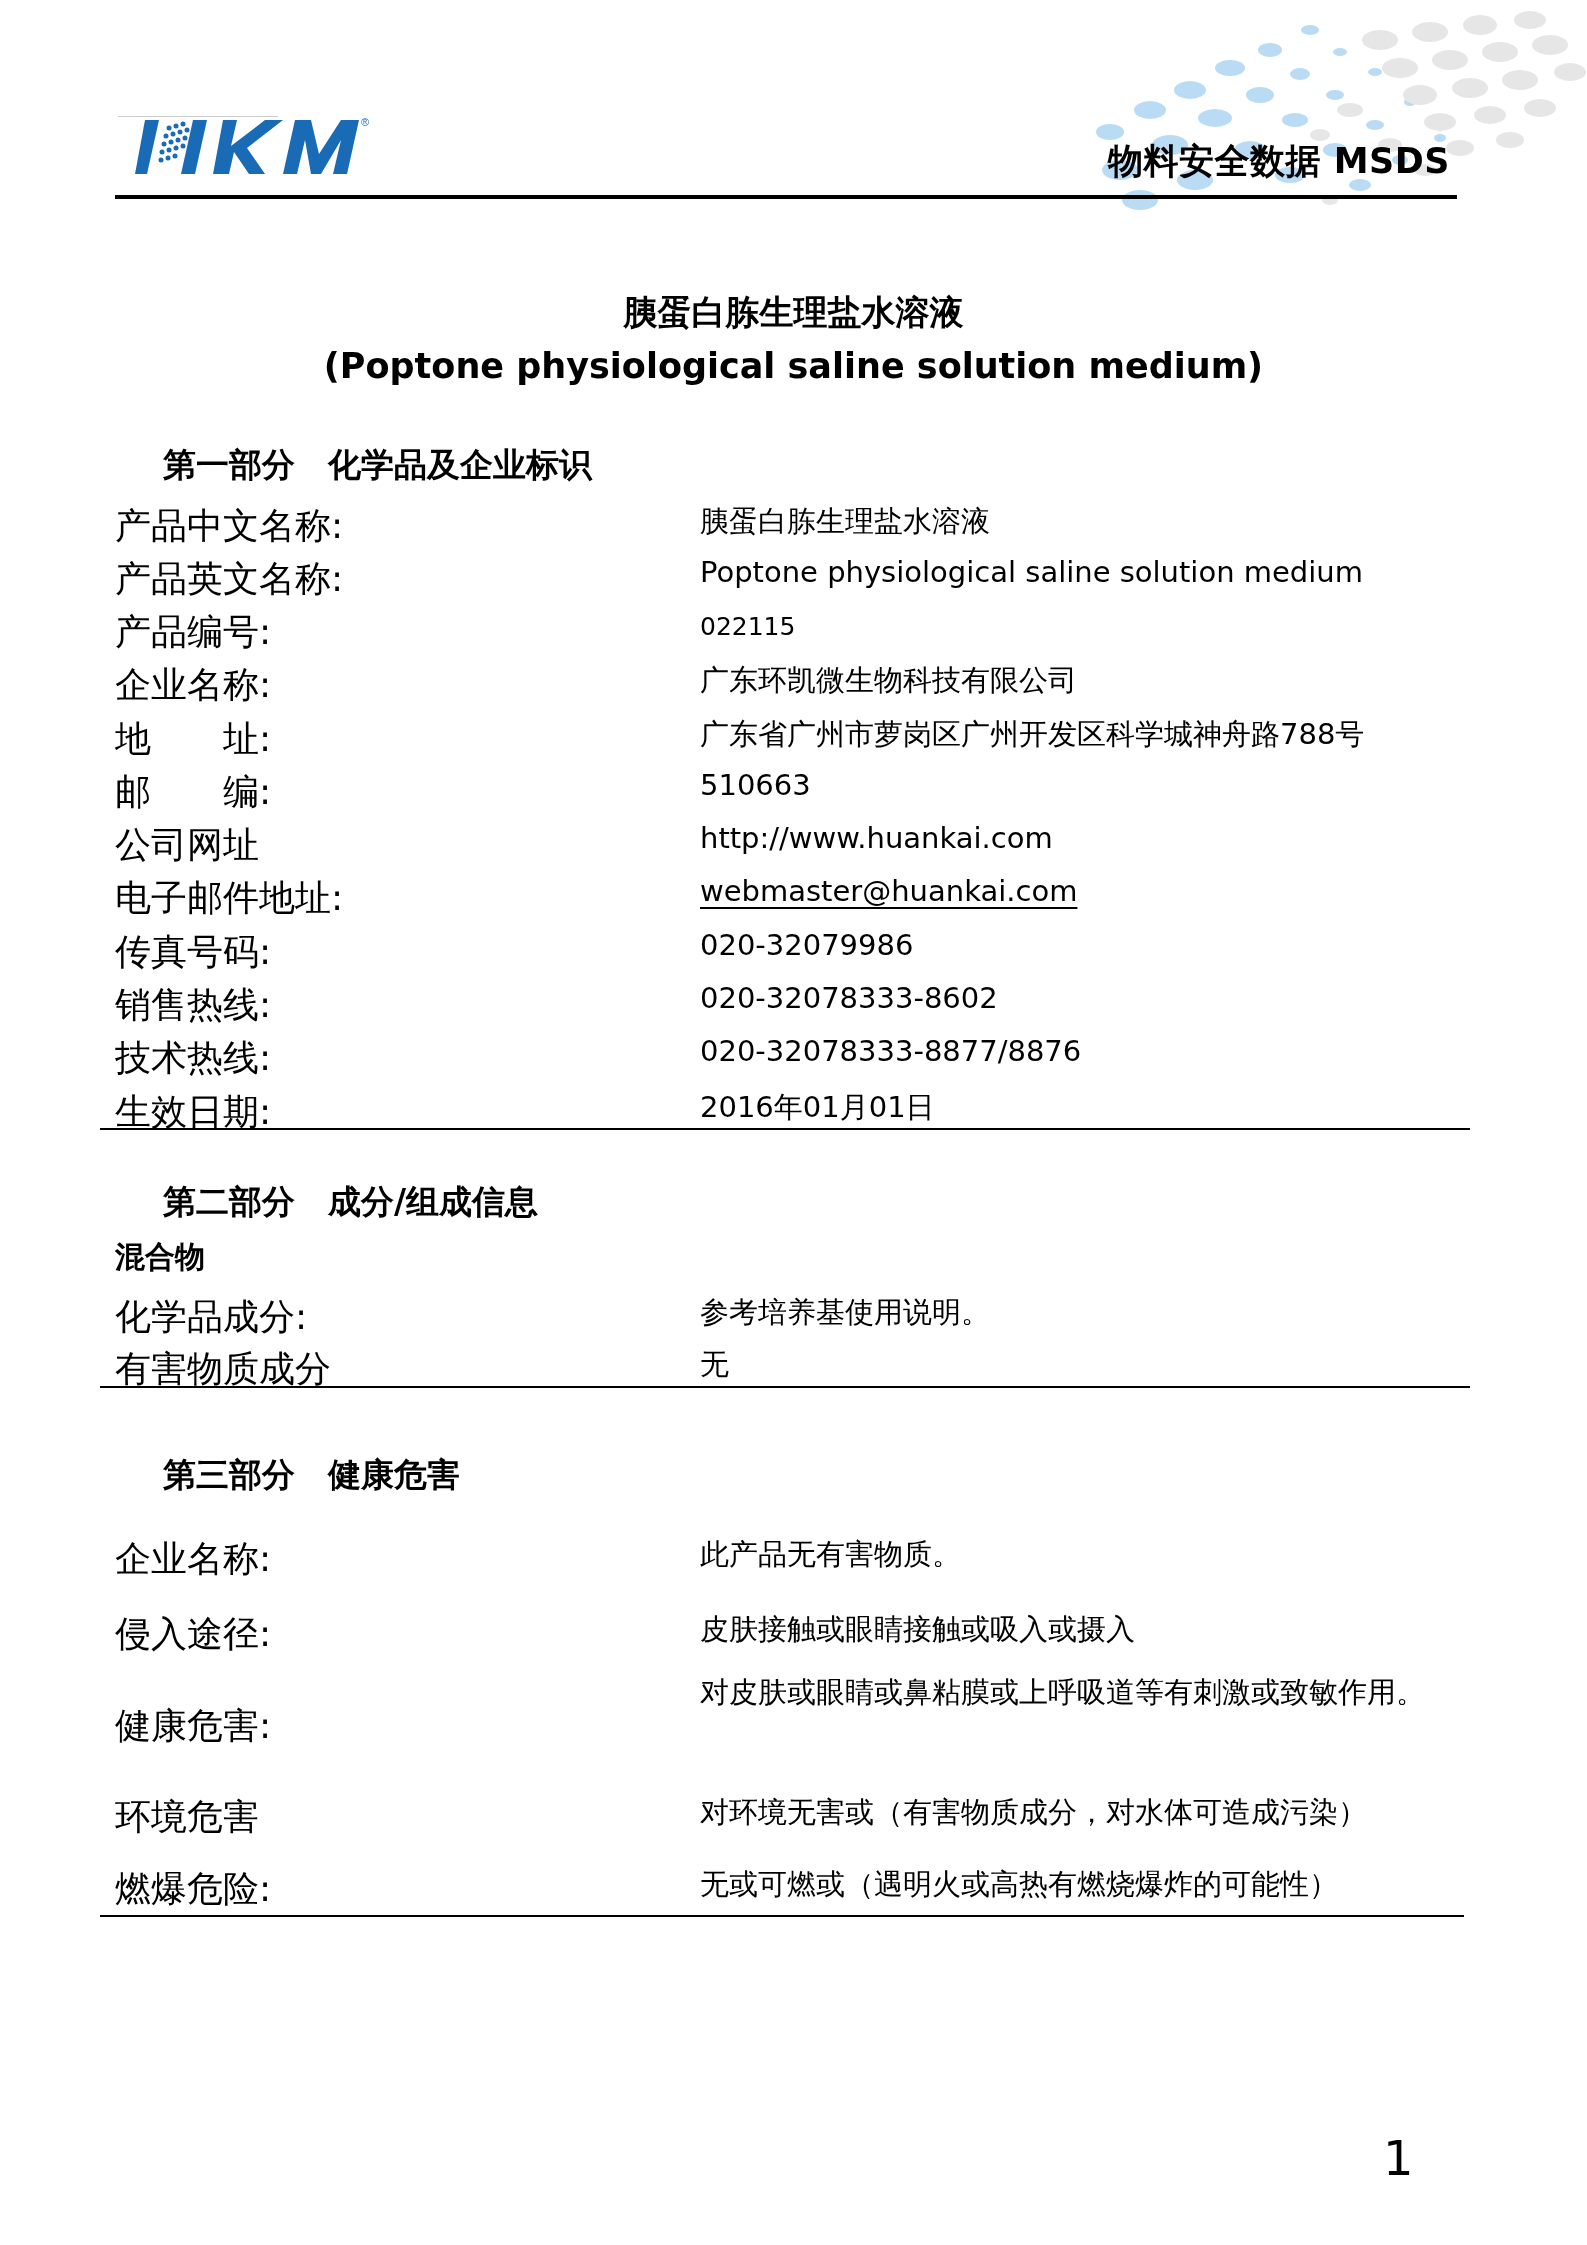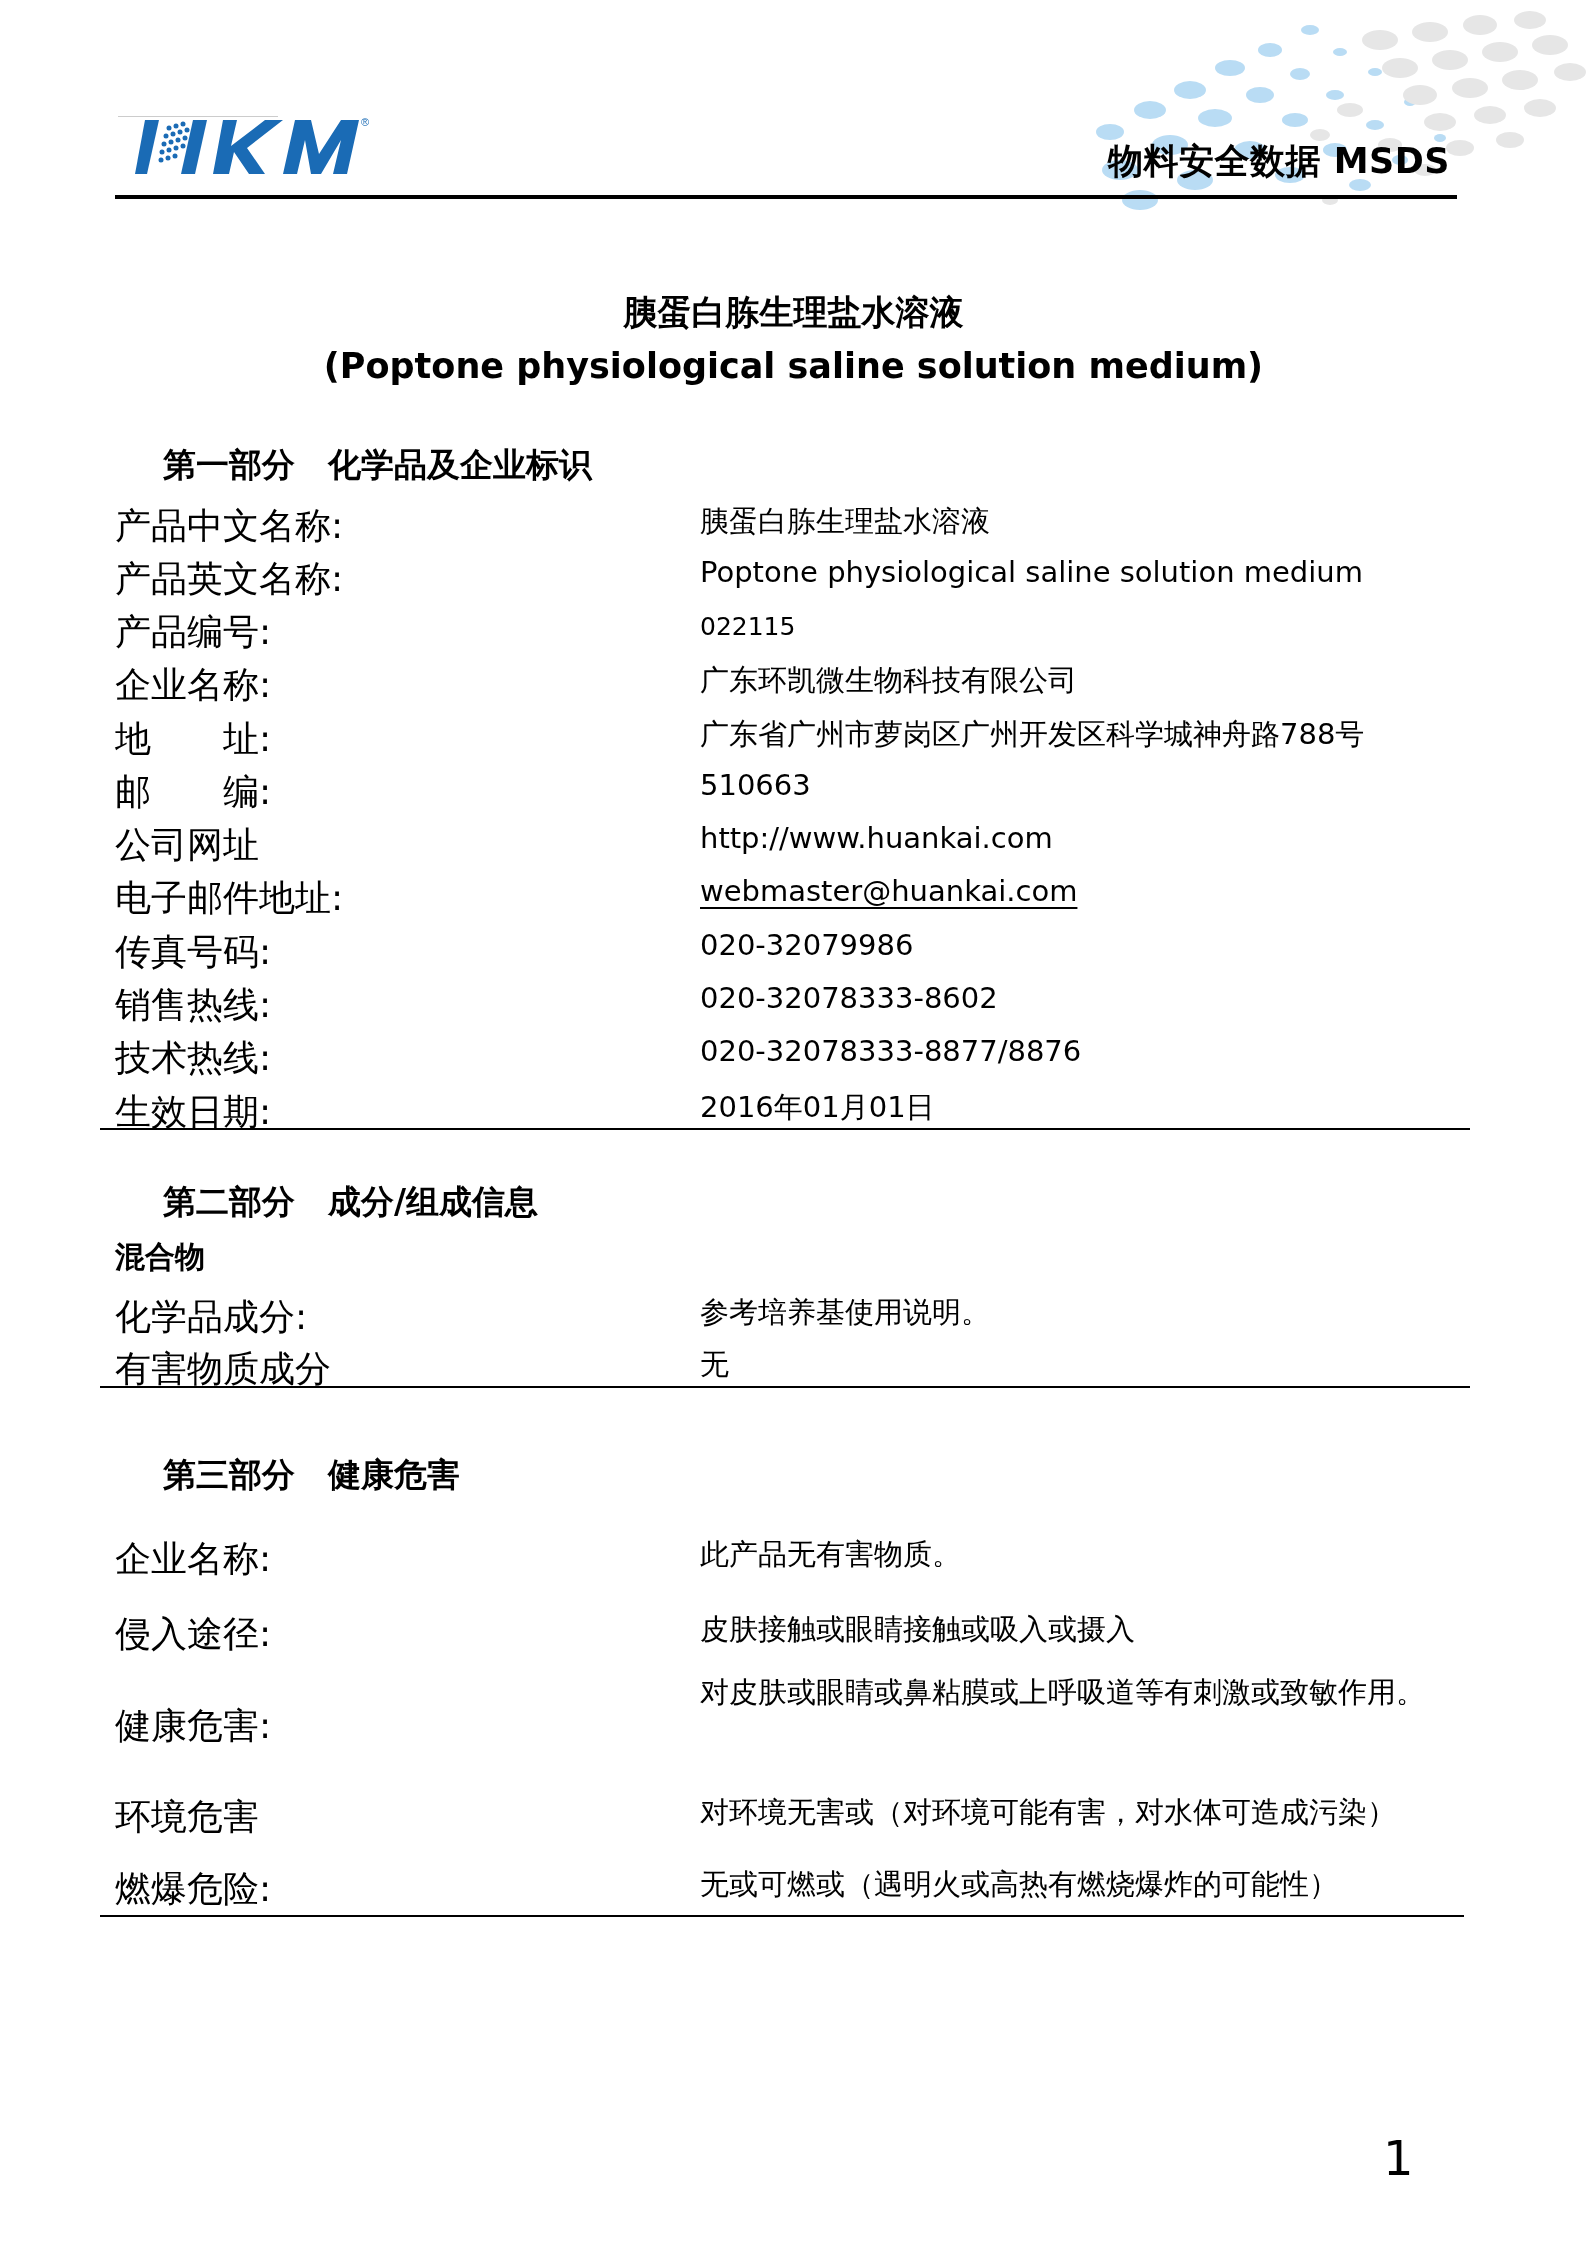--- a/index.html
+++ b/index.html
@@ -177,20 +177,20 @@
 <div class="abs lbl" style="top:1535px">企业名称:</div>
 <div class="abs val" style="top:1535px">此产品无有害物质。</div>
 
 <div class="abs lbl" style="top:1610px">侵入途径:</div>
 <div class="abs val" style="top:1610px">皮肤接触或眼睛接触或吸入或摄入</div>
 
 <div class="abs lbl" style="top:1702px">健康危害:</div>
 <div class="abs val wrap" style="top:1665px">对皮肤或眼睛或鼻粘膜或上呼吸道等有刺激或致敏作用。</div>
 
 <div class="abs lbl" style="top:1793px">环境危害</div>
-<div class="abs val" style="top:1793px">对环境无害或（对环境可能有害，对水体可造成污染）</div>
+<div class="abs val" style="top:1793px">对环境无害或（有害物质成分，对水体可造成污染）</div>
 
 <div class="abs lbl" style="top:1865px">燃爆危险:</div>
 <div class="abs val" style="top:1865px">无或可燃或（遇明火或高热有燃烧爆炸的可能性）</div>
 
 <div class="abs rule" style="top:1915px;width:1364px"></div>
 
 <div class="abs page-num">1</div>
 
 </body></html>

